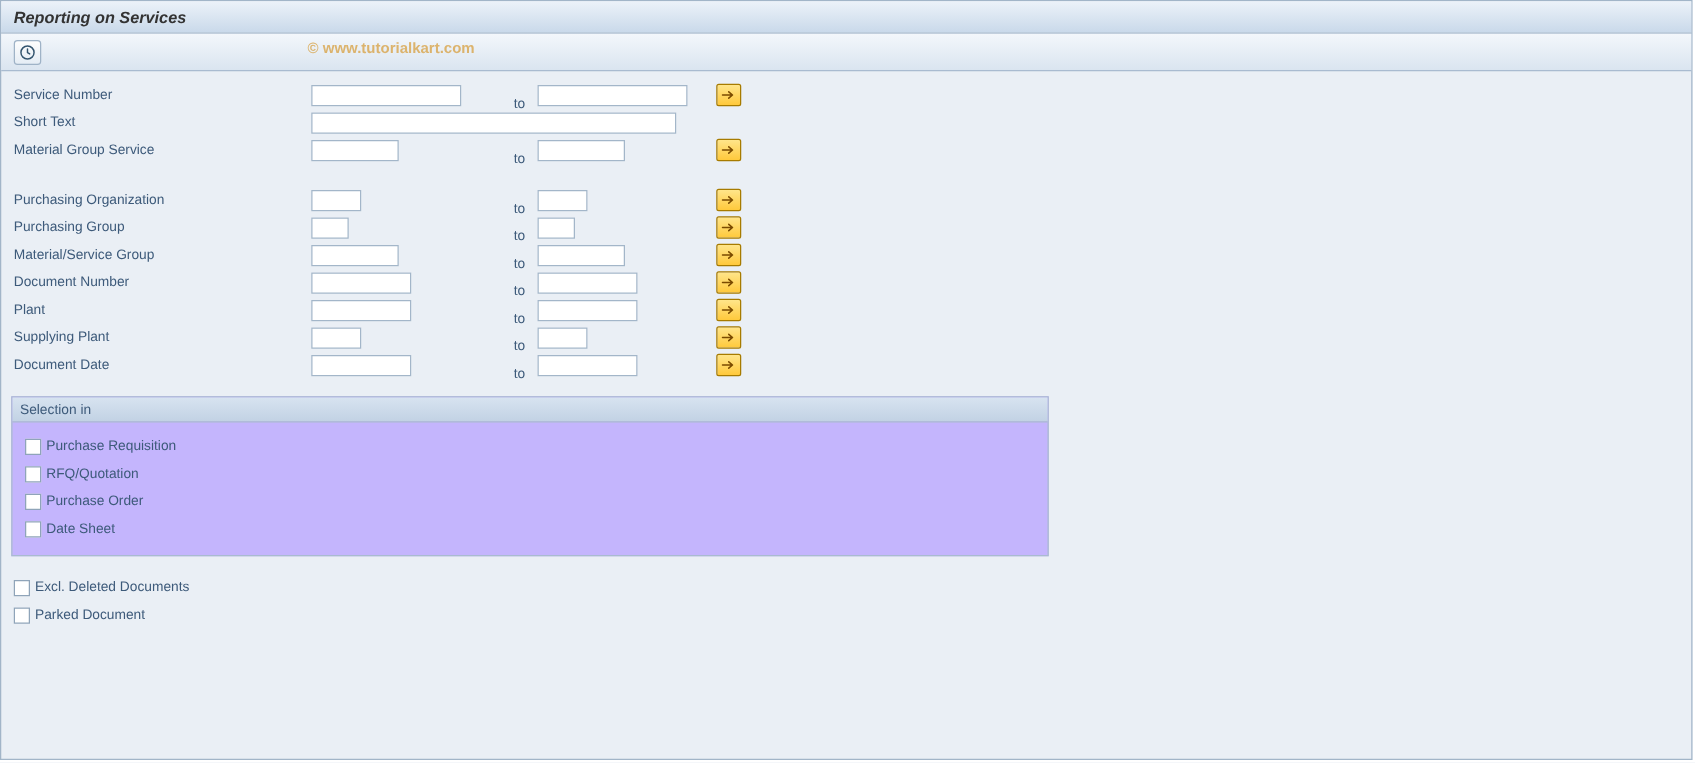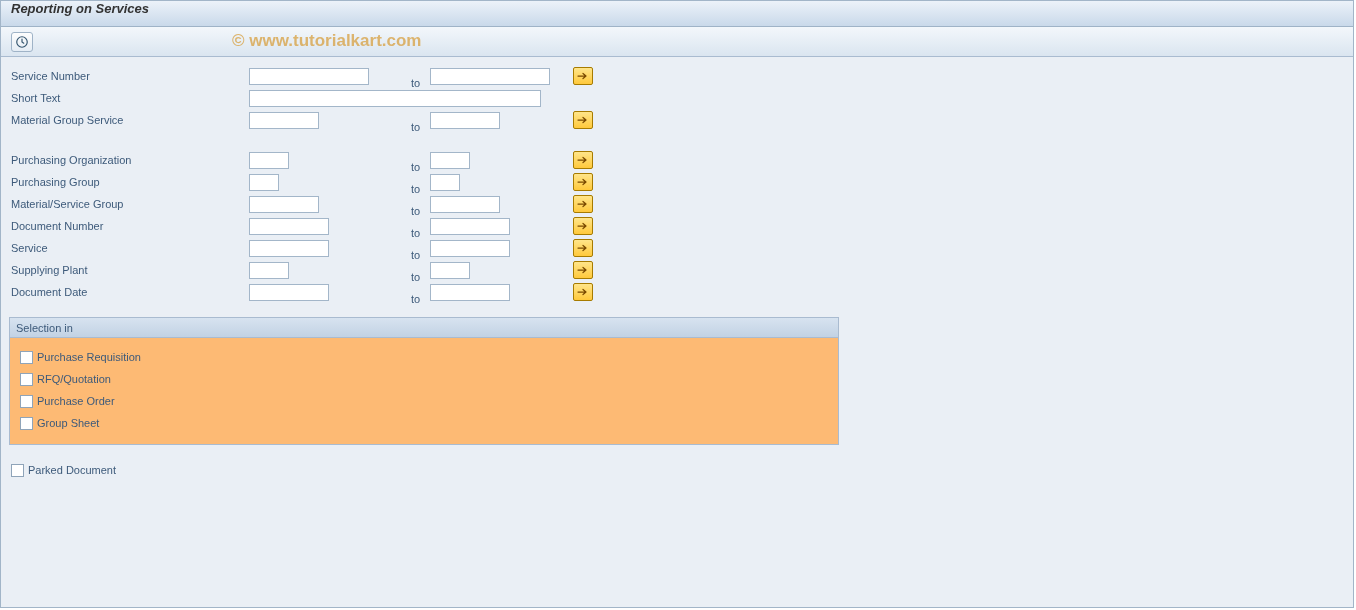--- a/index.html
+++ b/index.html
@@ -17,20 +17,21 @@
     width: 1354px;
     height: 608px;
     background: #eaeff5;
   }
   .title-bar {
     height: 26px;
     background: linear-gradient(#ecf2f9, #c9d9ea);
     border-bottom: 1px solid #9fb3c7;
     padding-left: 10px;
     display: flex;
+    align-items: center;
   }
   .title-bar .title {
     font-style: italic;
     font-weight: bold;
     font-size: 13px;
     color: #333;
   }
   .toolbar {
     height: 30px;
     background: linear-gradient(#f3f7fb, #dae5f0);
@@ -44,25 +45,25 @@
     width: 22px; height: 20px;
     border: 1px solid #9fb3c7;
     border-radius: 3px;
     background: linear-gradient(#fdfdfd,#e5edf5);
     display:flex; align-items:center; justify-content:center;
     cursor:pointer;
   }
   .exec-btn svg { width:14px; height:14px; }
   .watermark {
     position:absolute;
-    left: 231px;
+    left: 245px;
     top: 4px;
     color: #d8a040;
     font-weight: bold;
-    font-size: 17px;
+    font-size: 12px;
     opacity: .75;
     pointer-events:none;
   }
   .body-area {
     padding: 8px 4px 0 8px;
   }
   .row {
     display:flex;
     align-items:center;
     height: 22px;
@@ -91,21 +92,21 @@
     border-radius: 2px;
     background: linear-gradient(#ffe58a,#ffc93c);
     display:flex; align-items:center; justify-content:center;
     cursor:pointer;
   }
   .more-btn svg { width:12px; height:10px; }
   .groupbox {
     margin-top: 14px;
     width: 830px;
     border: 1px solid #a9bbd0;
-    background: #fdba74;
+    background: #c4b5fd;
   }
   .groupbox .gbhead {
     height: 20px;
     background: linear-gradient(#d7e3f0,#c2d2e4);
     border-bottom: 1px solid #a9bbd0;
     padding-left: 6px;
     display:flex; align-items:center;
     color:#3d5a7a;
   }
   .groupbox .gbbody {
@@ -238,21 +239,21 @@
       <span class="to">to</span>
       <input class="fld" style="width: 80px;">
           <span style="display:inline-block;width:45px"></span>
           <div class="more-btn">
     <svg viewBox="0 0 24 14">
       <path d="M2 7h14M12 2l6 5-6 5" fill="none" stroke="#7a4a00" stroke-width="2.5" stroke-linecap="round" stroke-linejoin="round"></path>
     </svg>
           </div>
         </div>
         <div class="row">
-    <span class="lbl">Service</span>
+    <span class="lbl">Plant</span>
     <input class="fld" style="width: 80px;">
           <span style="display:inline-block;width:60px"></span>
       <span class="to">to</span>
       <input class="fld" style="width: 80px;">
           <span style="display:inline-block;width:45px"></span>
           <div class="more-btn">
     <svg viewBox="0 0 24 14">
       <path d="M2 7h14M12 2l6 5-6 5" fill="none" stroke="#7a4a00" stroke-width="2.5" stroke-linecap="round" stroke-linejoin="round"></path>
     </svg>
           </div>
@@ -295,26 +296,30 @@
           <div class="cbrow">
     <span class="cb"></span>
     <span>RFQ/Quotation</span>
   </div>
           <div class="cbrow">
     <span class="cb"></span>
     <span>Purchase Order</span>
   </div>
           <div class="cbrow">
     <span class="cb"></span>
-    <span>Group Sheet</span>
+    <span>Date Sheet</span>
   </div>
         </div>
     </div>
 
     <div class="bottom-checks" id="bottomChecks">
         <div class="cbrow">
     <span class="cb"></span>
+    <span>Excl. Deleted Documents</span>
+  </div>
+        <div class="cbrow">
+    <span class="cb"></span>
     <span>Parked Document</span>
   </div>
       </div>
 
   </div>
 </div>
 
 </body></html>

